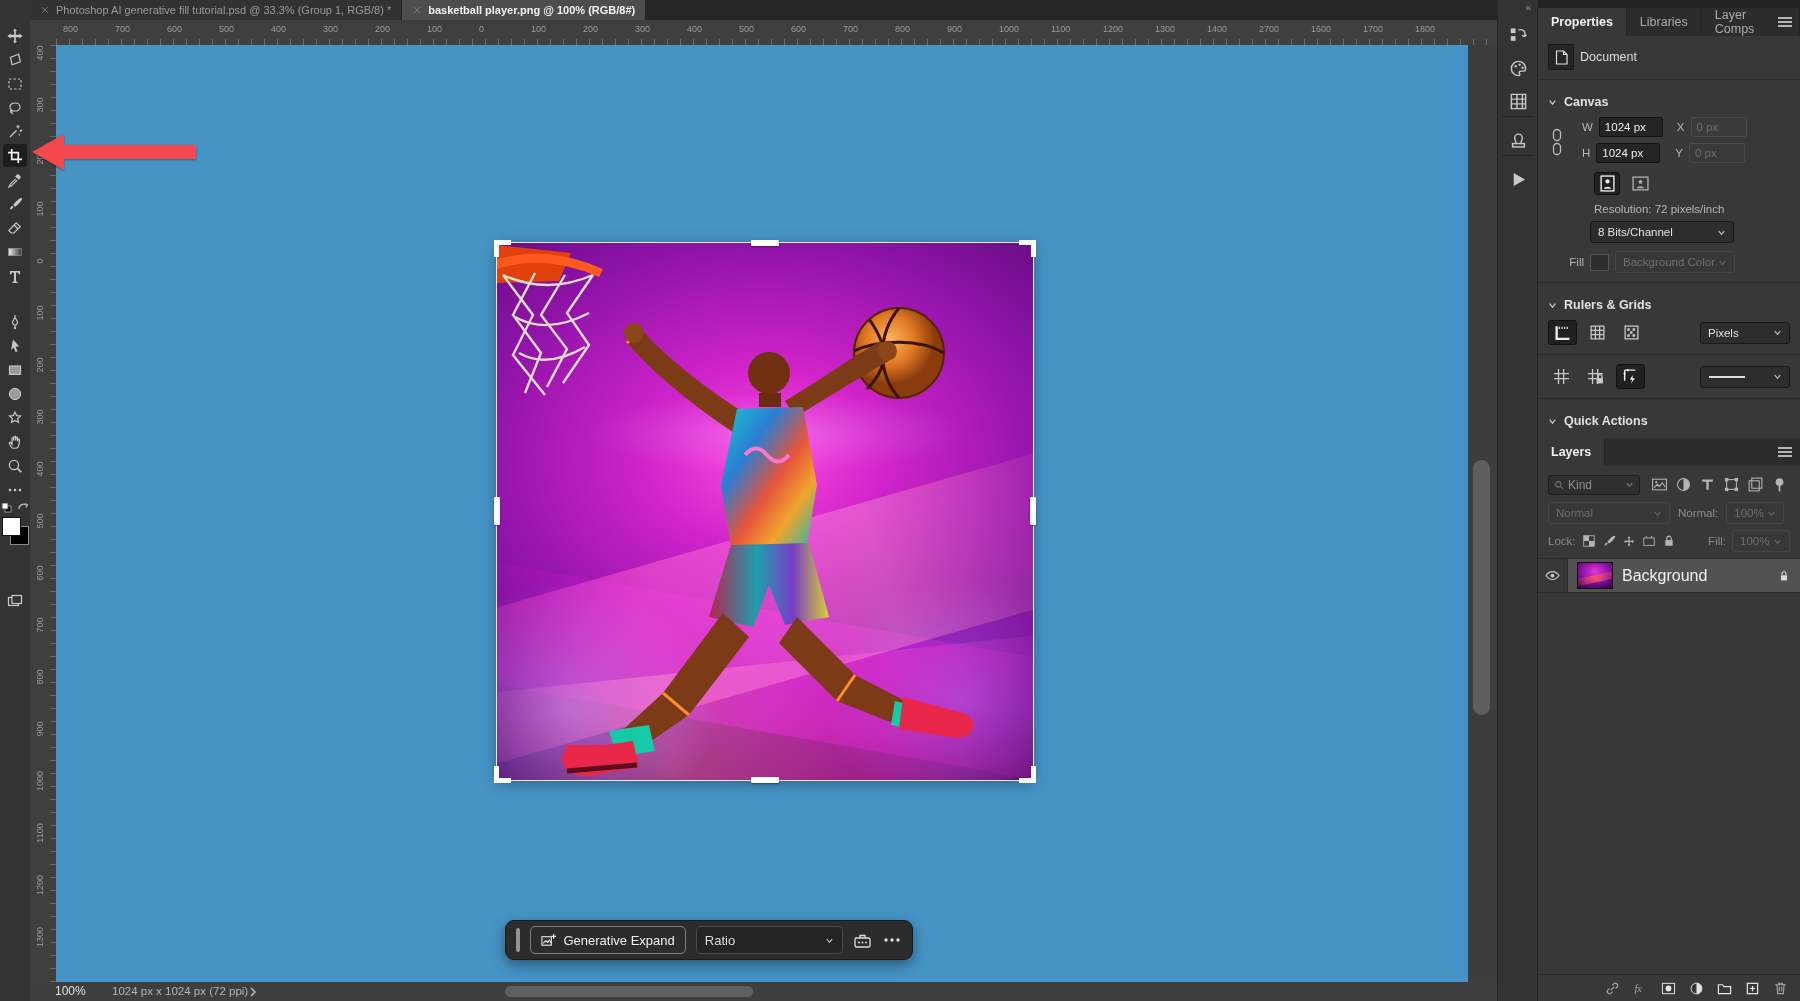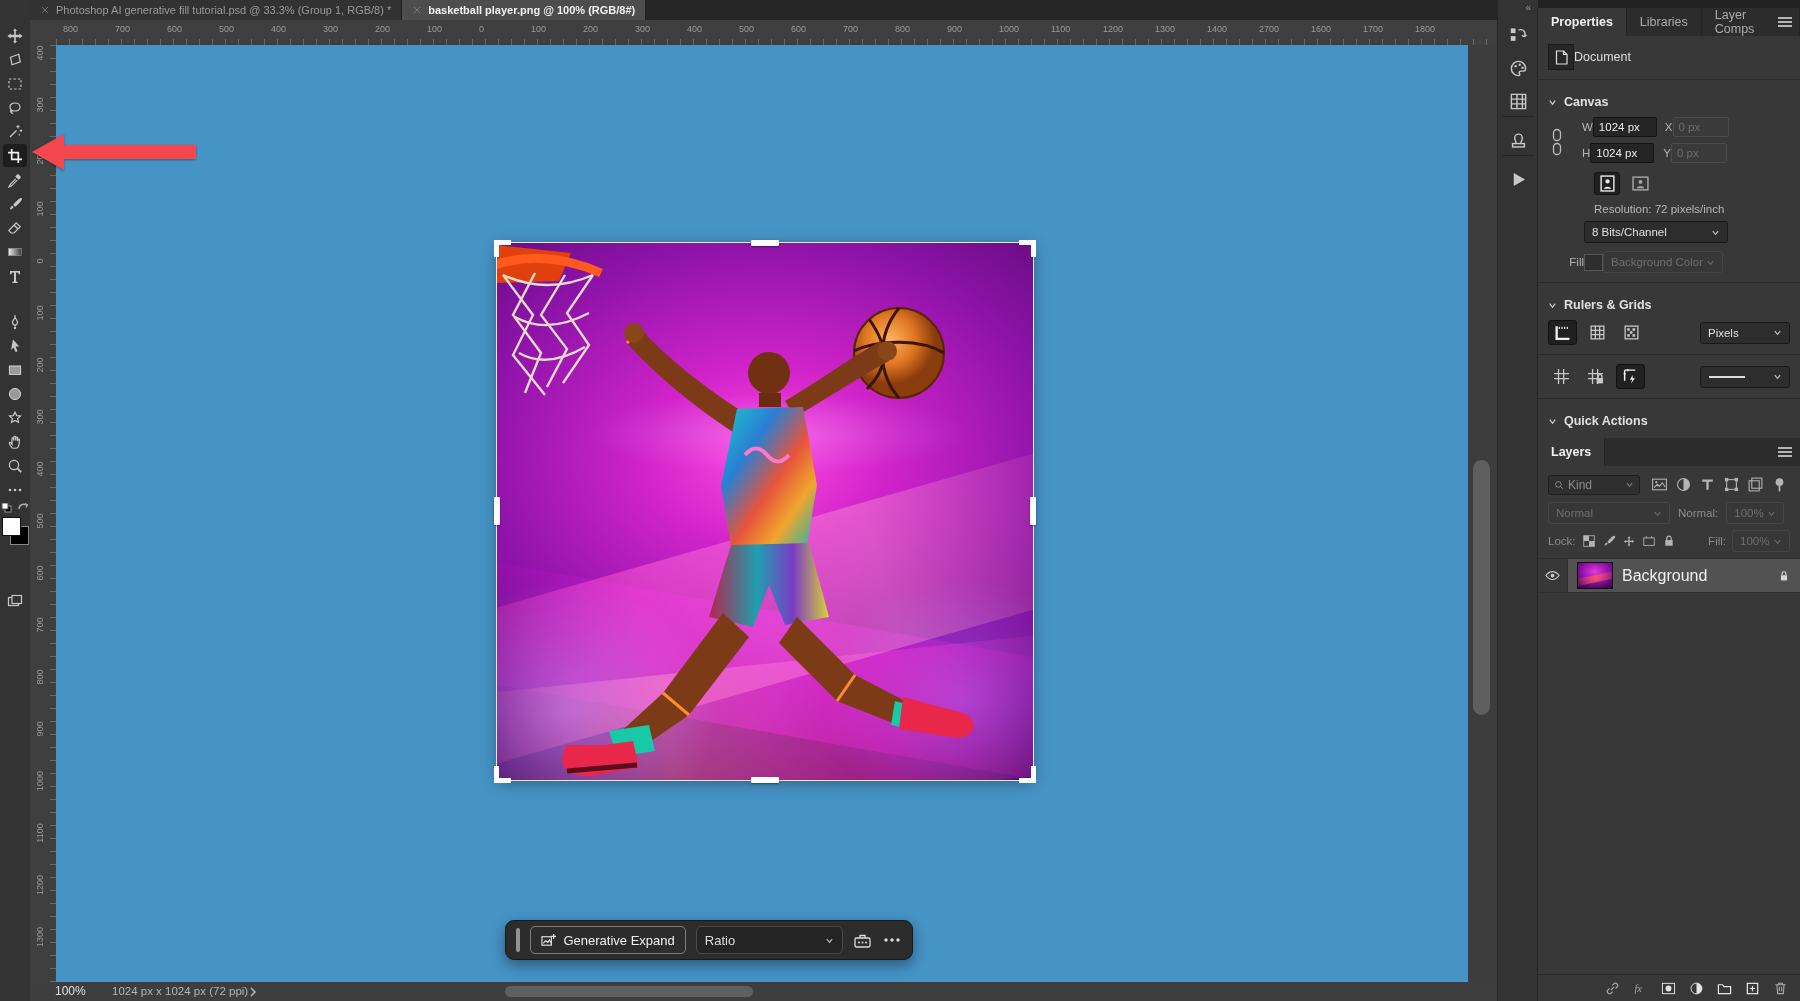--- a/index.html
+++ b/index.html
@@ -89,21 +89,21 @@
 
   
   .panel{background:#383838;border-left:1px solid #262626;box-sizing:border-box;font-size:12px;}
   .ptab-row{height:28px;background:#2c2c2c;display:flex;align-items:stretch;position:relative;}
   .ptab{display:flex;align-items:center;padding:0 13px;font-size:12.5px;color:#ababab;border-right:1px solid #242424;}
   .ptab.active{background:#383838;color:#f0f0f0;font-weight:bold;}
   .ham{position:absolute;right:8px;top:9px;width:14px;height:10px;}
   .ham i{display:block;height:2px;background:#b5b5b5;margin-bottom:2px;}
   .sec-head{display:flex;align-items:center;gap:7px;padding:9px 10px 5px;color:#e0e0e0;font-weight:bold;font-size:12.5px;}
   .sec-div{height:1px;background:#2b2b2b;margin:6px 0;}
-  .row{display:flex;align-items:center;padding:3px 10px;}
+  .row{display:flex;align-items:center;gap:6px;padding:3px 10px;}
   .lbl{color:#b5b5b5;font-size:11.5px;}
   .field{background:#252525;border:1px solid #131313;border-radius:2px;color:#ececec;font-size:11.5px;
          padding:2px 5px;width:52px;height:14px;line-height:14px;}
   .field.disabled{background:#3a3a3a;border-color:#4a4a4a;color:#6e6e6e;}
   .dd{display:flex;align-items:center;justify-content:space-between;background:#2d2d2d;border:1px solid #181818;
       border-radius:3px;color:#e0e0e0;font-size:11.5px;padding:2px 7px;height:16px;}
   .dd.disabled{color:#6e6e6e;background:#373737;border-color:#454545;}
   .chev{width:9px;height:9px;flex:0 0 auto;}
   .icon-btn{width:27px;height:23px;display:flex;align-items:center;justify-content:center;border-radius:3px;}
   .icon-btn.active{background:#202020;border:1px solid #121212;}

